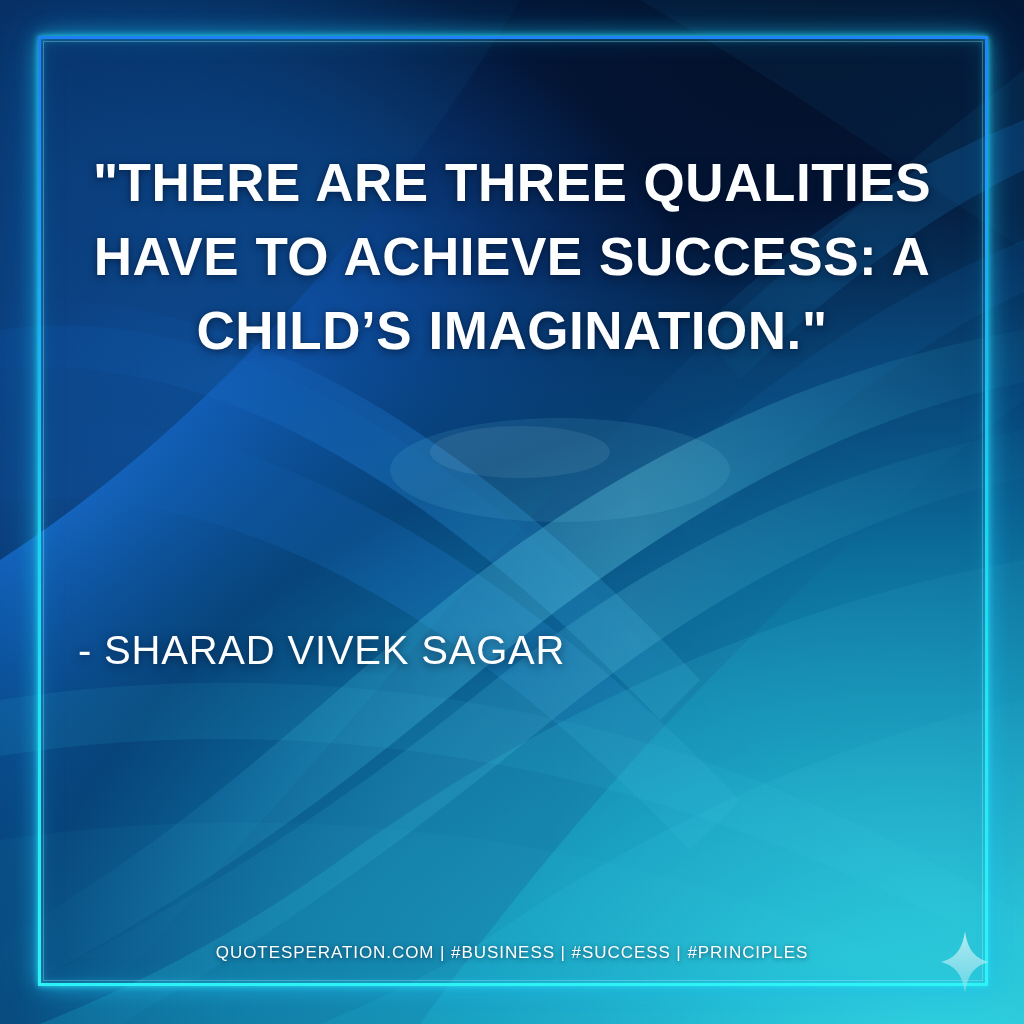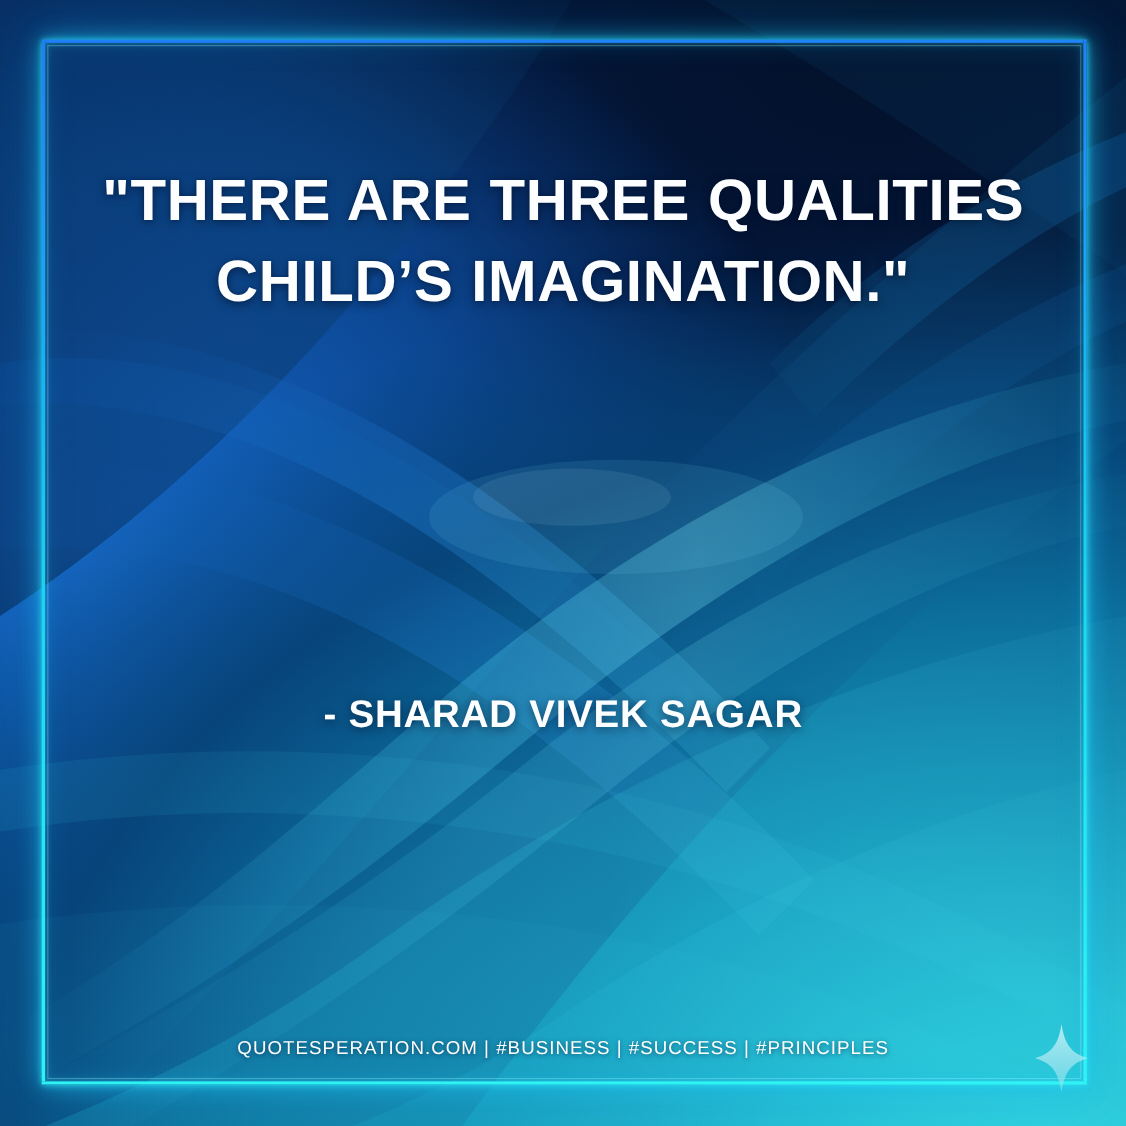--- a/index.html
+++ b/index.html
@@ -64,24 +64,23 @@
     color:#fdfeff;
     text-transform:uppercase;
     text-shadow:0 2px 9px rgba(0,14,40,.58), 0 0 2px rgba(0,20,50,.40);
     word-spacing:.02em;
   }
   #quote-text .ln { display:block; white-space:nowrap; }
 
   #attribution {
     position:absolute;
     left:78px; right:78px; top:620px;
-    text-align:center;
     font-family:"Liberation Sans Narrow","Liberation Sans",sans-serif;
-    font-weight:bold;
-    font-size:35px;
+    font-weight:normal;
+    font-size:40px;
     line-height:60px;
     letter-spacing:.020em;
     color:#fdfeff;
     text-transform:uppercase;
     text-shadow:0 2px 9px rgba(0,14,40,.58);
     white-space:nowrap;
   }
 
   
   #footer {
@@ -180,20 +179,21 @@
     </svg>
   </div>
 
   <div id="frame">
     <div id="frame-inner"></div>
   </div>
 
   <div id="quote-block">
     <div id="quote-text">
       <span class="ln">"THERE ARE THREE QUALITIES</span>
+      <span class="ln">HAVE TO ACHIEVE SUCCESS: A</span>
       <span class="ln">CHILD’S IMAGINATION."</span>
     </div>
   </div>
 
   <div id="attribution">- SHARAD VIVEK SAGAR</div>
 
   <div id="footer">
     <span id="footer-text">QUOTESPERATION.COM | #BUSINESS | #SUCCESS | #PRINCIPLES</span>
   </div>
 

